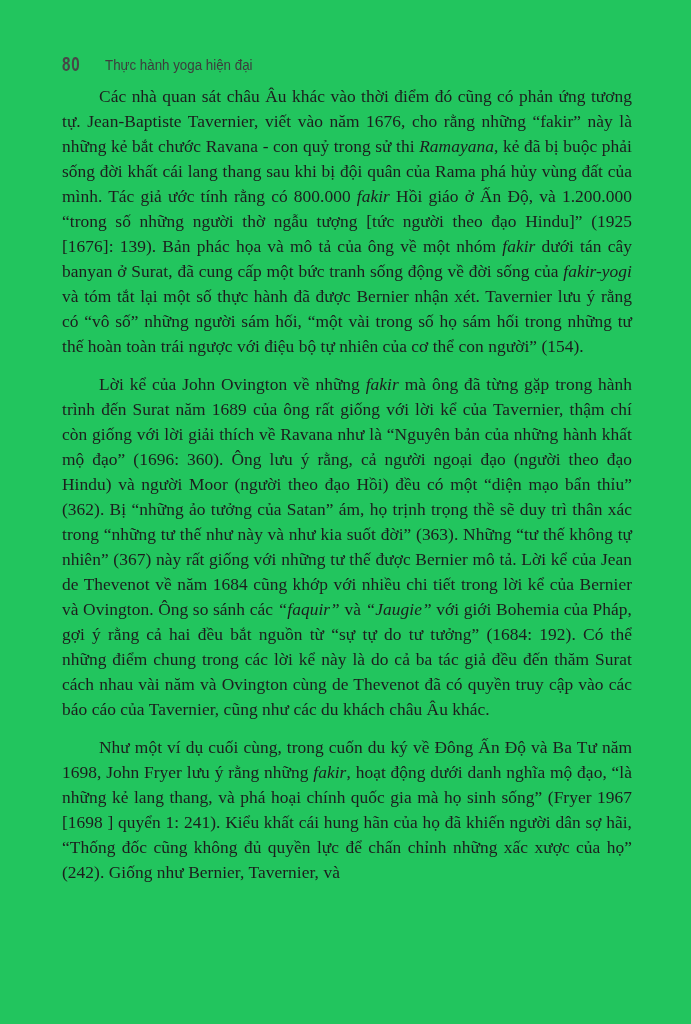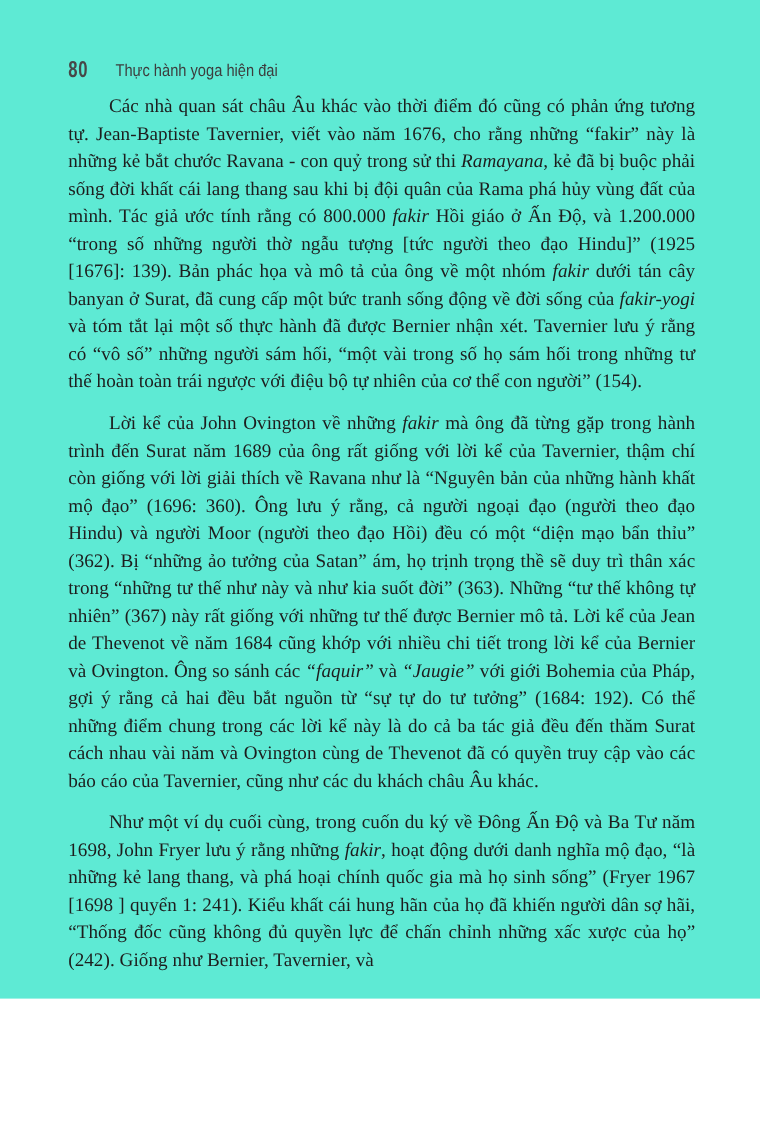--- a/index.html
+++ b/index.html
@@ -3,22 +3,22 @@
 <meta charset="utf-8">
 <style>
   html, body {
     margin: 0;
     padding: 0;
     background: #ffffff;
   }
   .page {
     position: relative;
     width: 691px;
-    height: 908px;
-    background: #5eead4;
+    height: 1024px;
+    background: #22c55e;
     overflow: hidden;
   }
   .page-header {
     position: absolute;
     top: 52px;
     left: 0;
     width: 691px;
     height: 24px;
     font-family: "Liberation Sans", sans-serif;
     color: #3d3d3d;

